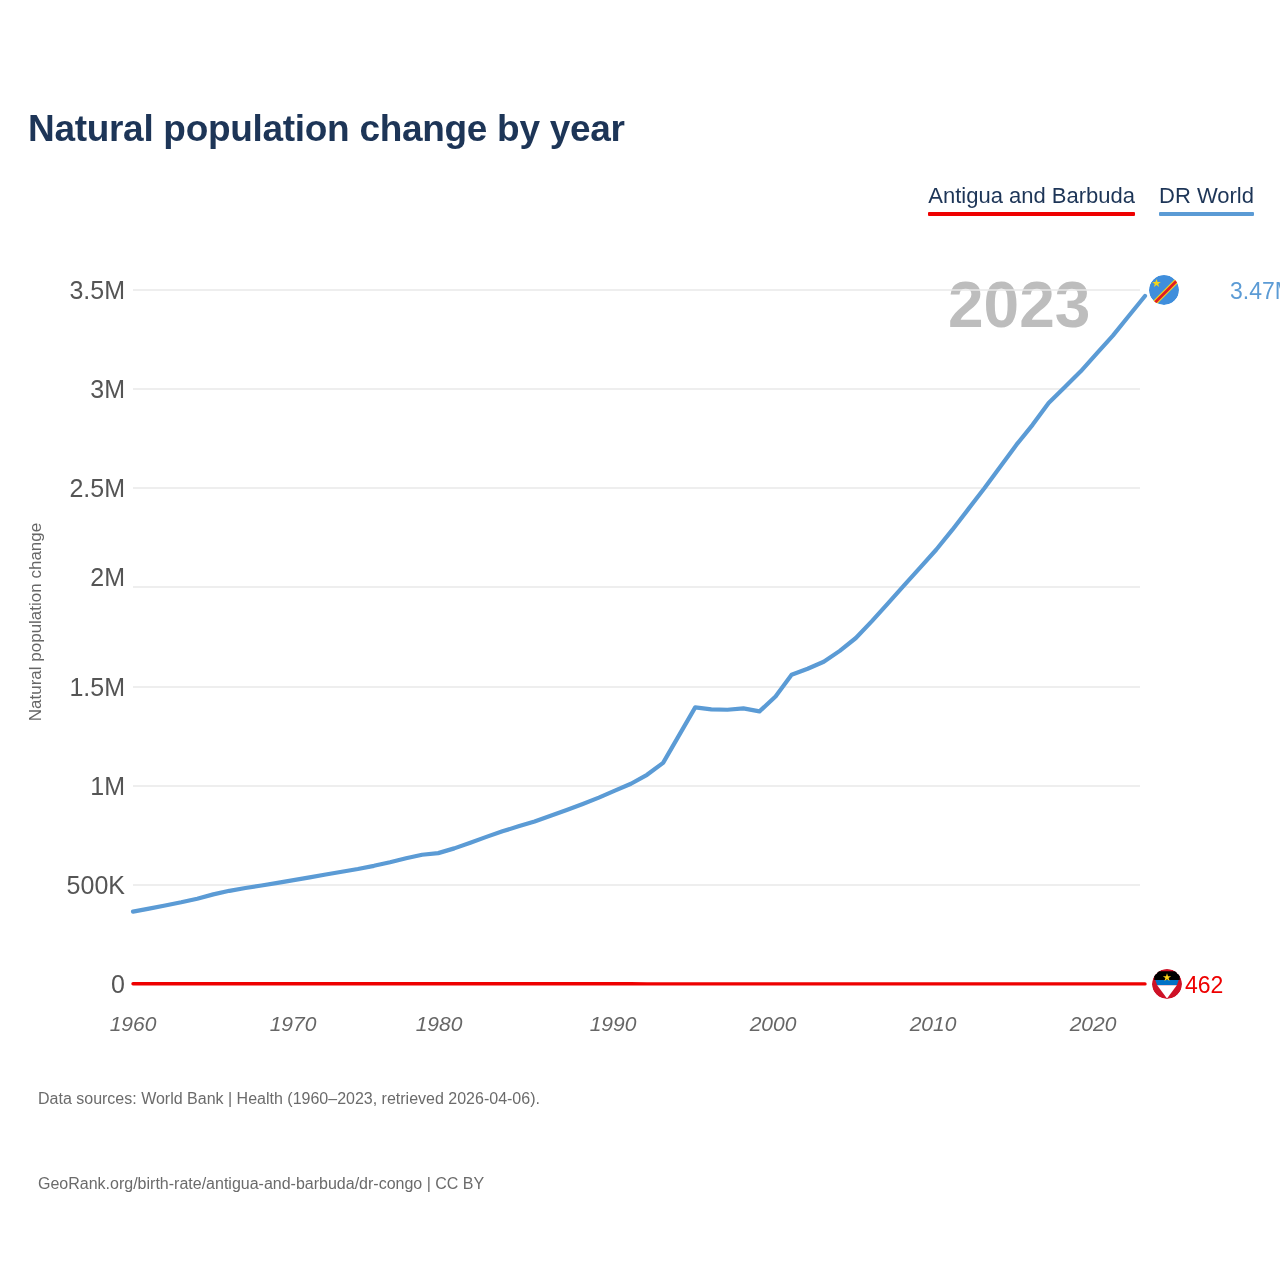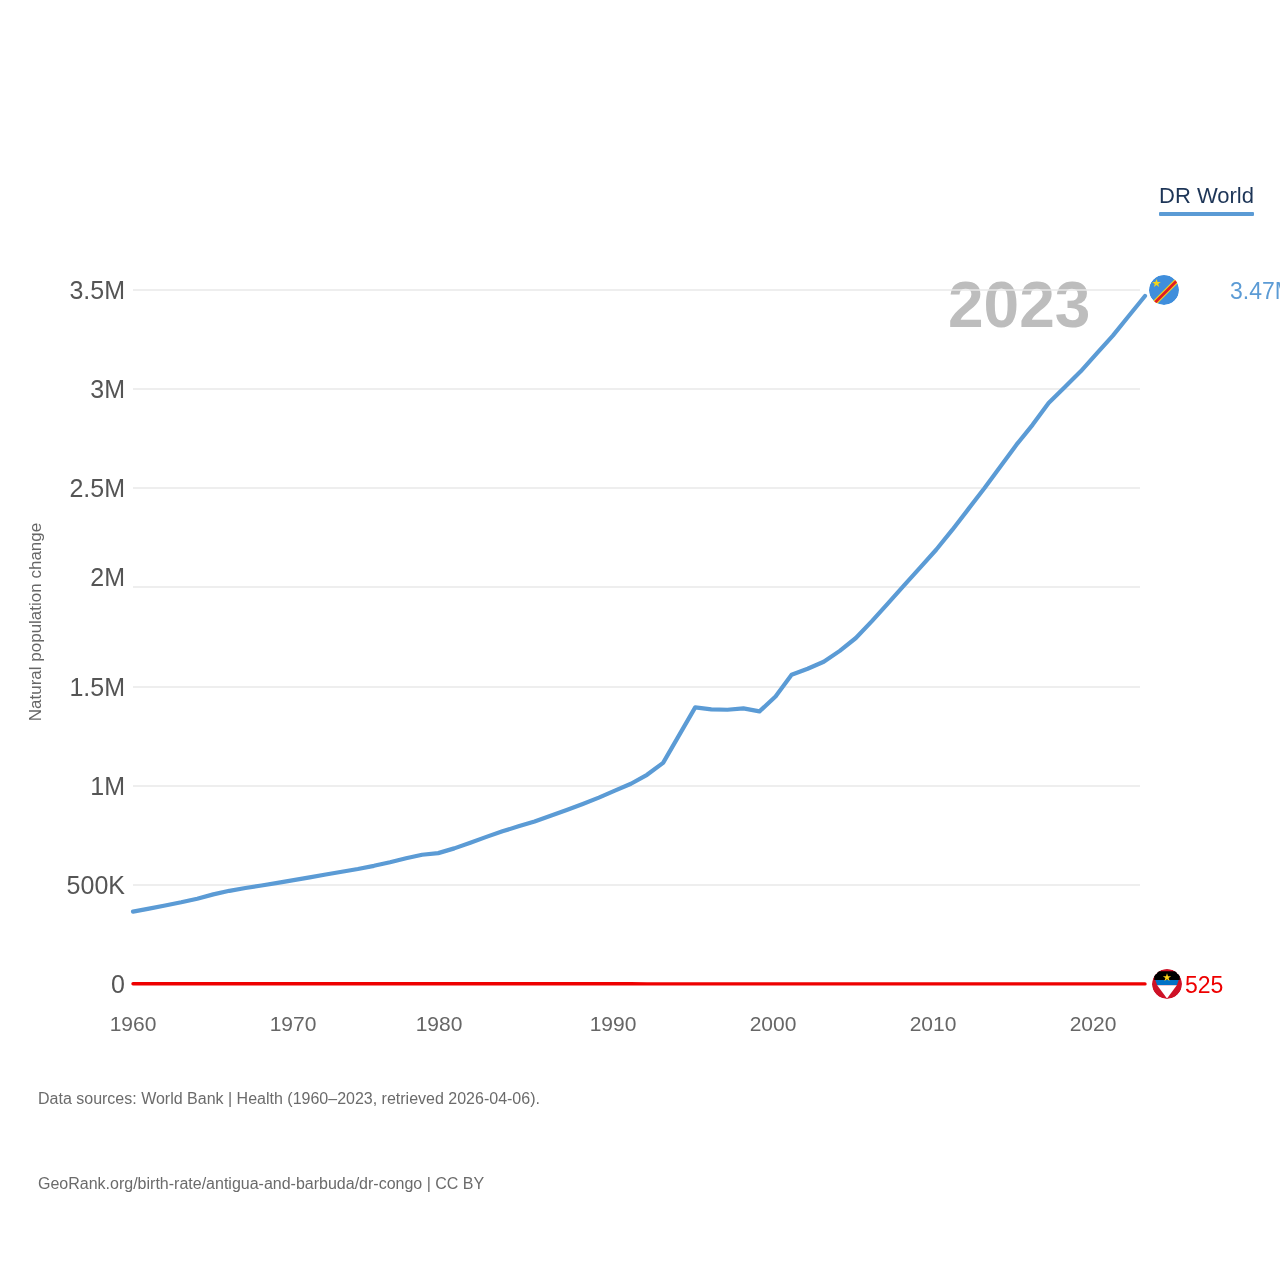--- a/index.html
+++ b/index.html
@@ -83,20 +83,21 @@
     padding-right: 14px;
     box-sizing: border-box;
   }
   .xtick {
     position: absolute;
     top: 1012px;
     font-size: 21px;
     color: #666666;
     transform: translateX(-50%);
     white-space: nowrap;
+    font-style: italic;
   }
   .watermark {
     position: absolute;
     font-size: 64px;
     font-weight: bold;
     color: #bdbdbd;
     letter-spacing: 0px;
     white-space: nowrap;
   }
   .endlabel {
@@ -122,22 +123,27 @@
   }
   .footer.l1 { top: 1090px; }
   .footer.l2 { top: 1127px; margin-top: 48px; }
   svg { display: block; }
 </style>
 </head>
 <body>
 
 <div id="chart-root">
 
+  <div class="title">Natural population change by year</div>
 
   <div class="legend">
+    <div class="legend-item">
+      <span class="legend-label">Antigua and Barbuda</span>
+      <span class="legend-rule" style="background:#ee0000"></span>
+    </div>
     <div class="legend-item">
       <span class="legend-label">DR World</span>
       <span class="legend-rule" style="background:#5b9bd5"></span>
     </div>
   </div>
 
   <div class="plot">
 
     <div class="ylabel-axis-title">Natural population change</div>
 
@@ -189,20 +195,20 @@
     <div class="flag-badge" style="left:1167px; top:984px;">
       <svg width="30" height="30" viewBox="0 0 30 30">
         <circle cx="15" cy="15" r="15" fill="#ce1126"></circle>
         <path d="M 5 2.2 L 25 2.2 L 25 10.5 L 5 10.5 Z" fill="#000000"></path>
         <path d="M 2.2 5 L 27.8 5 L 27.8 11 L 2.2 11 Z" fill="#000000"></path>
         <path d="M 3.3 11 L 26.7 11 L 24.8 16.3 L 5.2 16.3 Z" fill="#0072c6"></path>
         <path d="M 5.2 16.3 L 24.8 16.3 L 15 29.6 Z" fill="#ffffff"></path>
         <polygon points="15,4.2 16,7.2 19.2,7.2 16.6,9.1 17.6,12.1 15,10.2 12.4,12.1 13.4,9.1 10.8,7.2 14,7.2" fill="#fcd116"></polygon>
       </svg>
     </div>
-    <div class="endlabel" style="left:1185px; top:985px; color:#ee0000;">525</div>
+    <div class="endlabel" style="left:1185px; top:985px; color:#ee0000;">462</div>
 
   </div>
 
   <div class="footer l1">Data sources: World Bank | Health (1960–2023, retrieved 2026-04-06).</div>
   <div class="footer l2">GeoRank.org/birth-rate/antigua-and-barbuda/dr-congo | CC BY</div>
 
 </div>
 
 </body></html>

